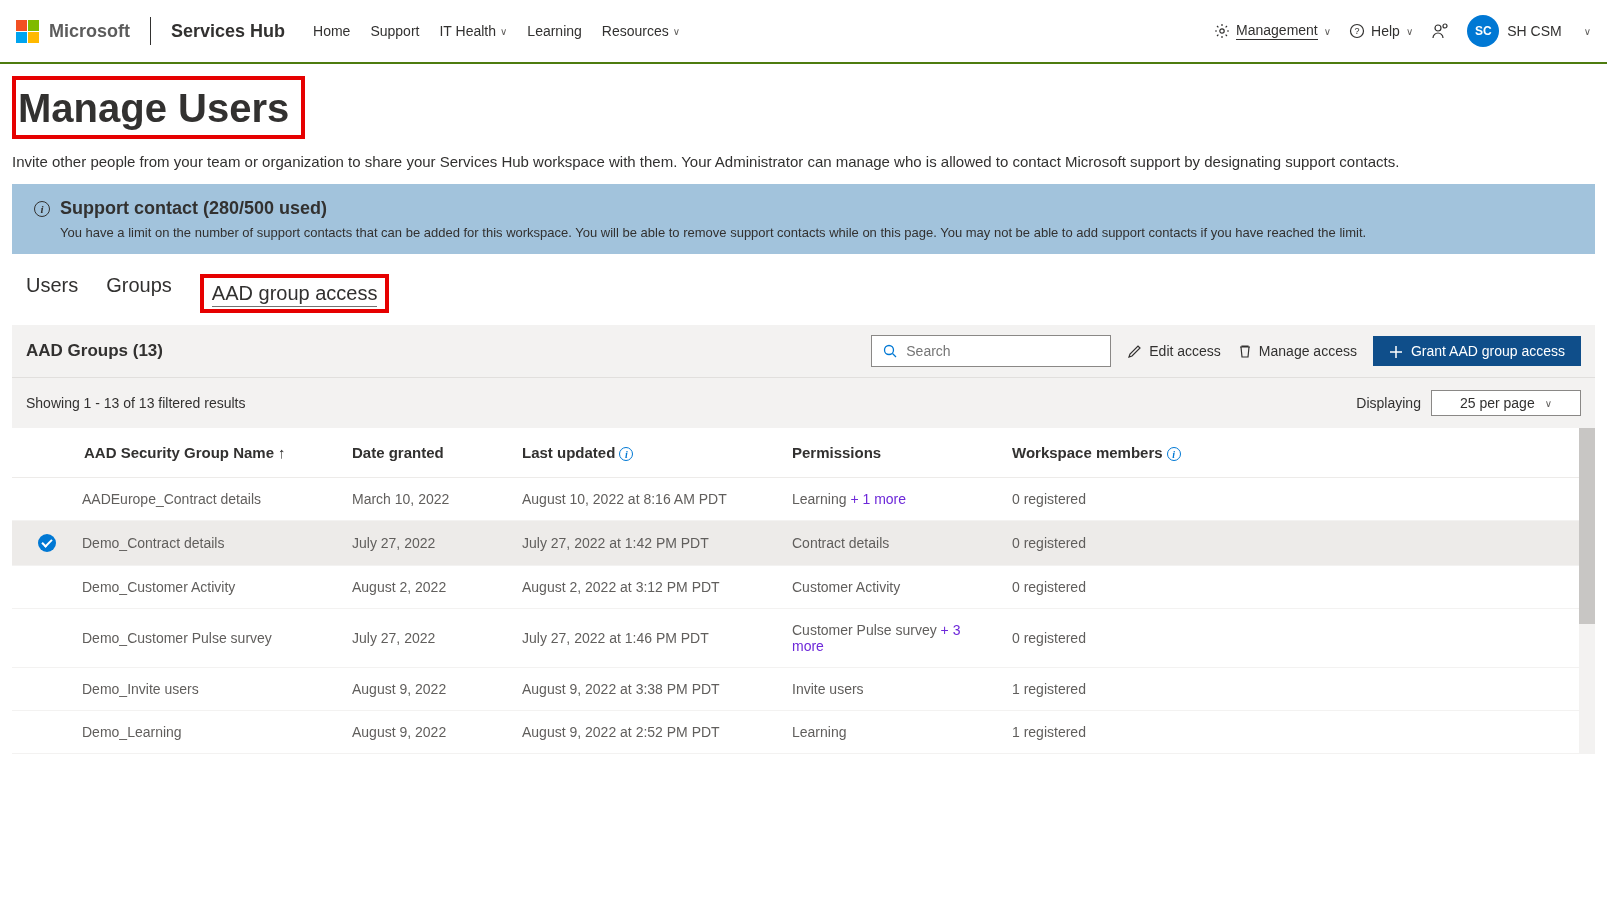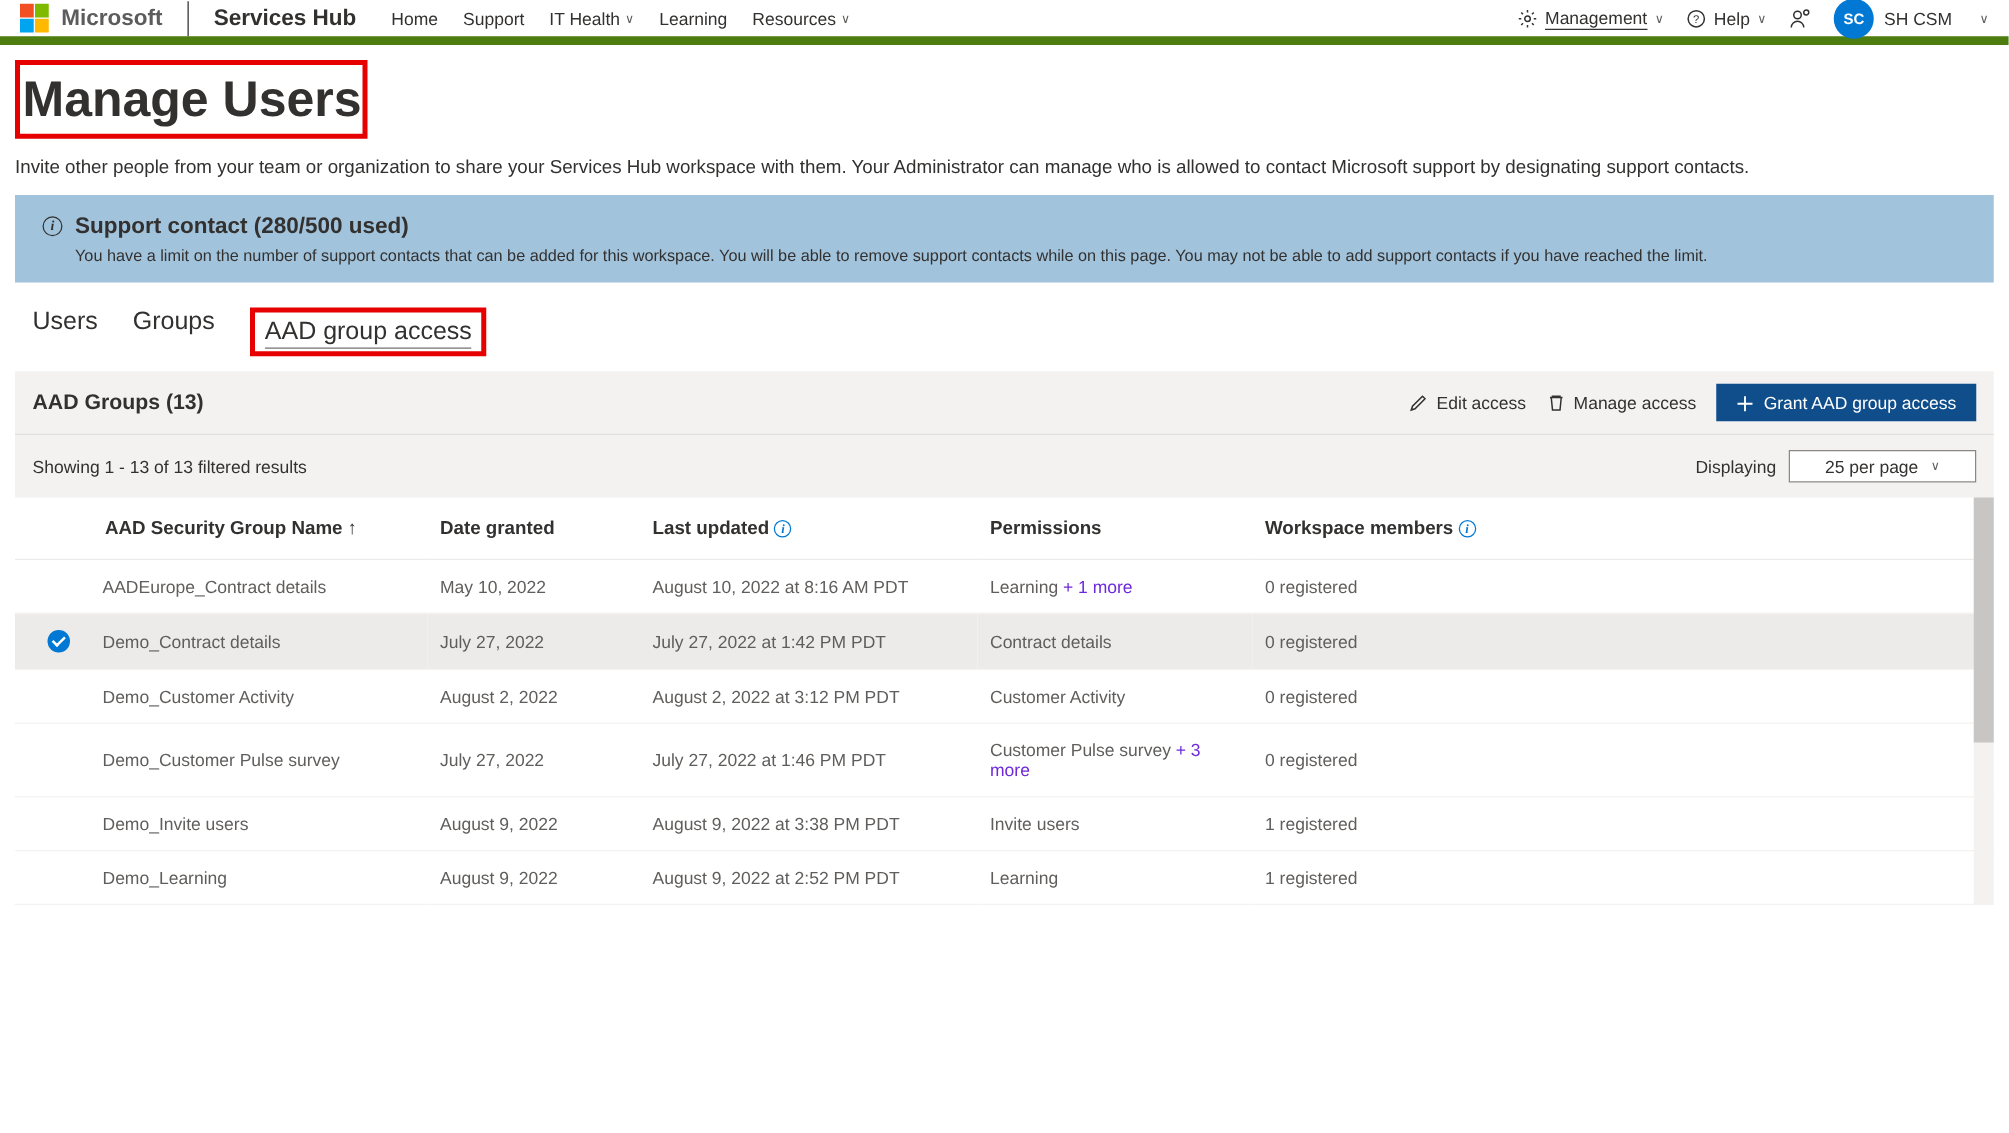--- a/index.html
+++ b/index.html
@@ -1,36 +1,36 @@
 <!DOCTYPE html>
 <html><head>
 <meta charset="utf-8">
 <style>
 * { box-sizing: border-box; margin: 0; padding: 0; }
 body { font-family: "Segoe UI", -apple-system, sans-serif; font-size: 14px; color: #323130; background: #fff; }
 
-.header { display: flex; align-items: center; height: 36px; padding: 0 16px; border-bottom: 7px solid #4d7c0f; }
+.header { display: flex; align-items: center; height: 64px; padding: 0 16px; border-bottom: 2px solid #4d7c0f; }
 .ms-logo { display: flex; margin-right: 6px; }
 .ms-logo-grid { display: grid; grid-template-columns: 11px 11px; grid-template-rows: 11px 11px; gap: 1px; }
 .ms-logo-grid span:nth-child(1){background:#f25022}.ms-logo-grid span:nth-child(2){background:#7fba00}.ms-logo-grid span:nth-child(3){background:#00a4ef}.ms-logo-grid span:nth-child(4){background:#ffb900}
 .ms-text { font-size: 18px; color: #5c5c5c; font-weight: 600; margin-left: 4px; margin-right: 20px; }
 .divider-v { width: 1px; height: 28px; background: #323130; margin-right: 20px; }
 .product { font-size: 18px; font-weight: 600; margin-right: 28px; }
 .nav { display: flex; gap: 20px; align-items: center; }
 .nav-item { color: #323130; cursor: pointer; display: flex; align-items: center; gap: 4px; }
 .spacer { flex: 1; }
 .header-right { display: flex; align-items: center; gap: 18px; }
 .hr-item { display: flex; align-items: center; gap: 6px; cursor: pointer; }
 .underline { border-bottom: 1px solid #323130; padding-bottom: 1px; }
 .avatar { width: 32px; height: 32px; border-radius: 50%; background: #0078d4; color: #fff; display: flex; align-items: center; justify-content: center; font-size: 12px; font-weight: 600; }
 .user-block { display: flex; align-items: center; gap: 8px; }
 .chev { font-size: 10px; color: #605e5c; }
 
 .page { padding: 12px 12px 0 12px; }
-.page-title { font-size: 40px; font-weight: 600; display: inline-block; padding: 6px 1px 4px 2px; border: 4px solid #e60000; margin-bottom: 14px; }
+.page-title { font-size: 40px; font-weight: 600; display: inline-block; padding: 6px 12px 4px 2px; border: 4px solid #e60000; margin-bottom: 14px; }
 .subtitle { font-size: 15px; color: #323130; margin-bottom: 14px; }
 
 .banner { background: #a2c3dc; padding: 14px 22px; }
 .banner-title { font-size: 18px; font-weight: 600; display: flex; align-items: center; gap: 10px; }
 .info-icon { width: 16px; height: 16px; border: 1.5px solid #323130; border-radius: 50%; display: inline-flex; align-items: center; justify-content: center; font-size: 11px; font-style: italic; font-family: serif; }
 .banner-body { font-size: 13px; color: #323130; margin-top: 6px; margin-left: 26px; }
 
 .tabs { display: flex; gap: 28px; padding: 20px 14px 12px 14px; }
 .tab { font-size: 20px; color: #323130; cursor: pointer; padding-bottom: 4px; }
 .tab.active { border-bottom: 1px solid #737373; }
@@ -142,20 +142,27 @@
   <div class="tabs">
     <span class="tab">Users</span>
     <span class="tab">Groups</span>
     <span class="tab-highlight">
       <span class="tab active" style="padding-bottom:2px">AAD group access</span>
     </span>
   </div>
 
   <div class="toolbar">
     <span class="toolbar-title">AAD Groups (13)</span>
+    <div class="search-box">
+      <svg width="16" height="16" viewBox="0 0 16 16">
+          <circle cx="7" cy="7" r="4.5" fill="none" stroke="#0078d4" stroke-width="1.3"></circle>
+          <line x1="10.5" y1="10.5" x2="14" y2="14" stroke="#0078d4" stroke-width="1.3"></line>
+        </svg>
+      <input type="text" placeholder="Search" style="">
+    </div>
     <div class="action-link">
       <svg width="16" height="16" viewBox="0 0 16 16">
           <path d="M2 14l1-3 8-8 2 2-8 8-3 1z" fill="none" stroke="#323130" stroke-width="1.2"></path>
         </svg>
       <span>Edit access</span>
     </div>
     <div class="action-link">
       <svg width="16" height="16" viewBox="0 0 16 16">
           <path d="M3 4h10M5 4V3h6v1M4 4l1 10h6l1-10" fill="none" stroke="#323130" stroke-width="1.2"></path>
         </svg>
@@ -187,21 +194,21 @@
           <th class="col-date">Date granted</th>
           <th class="col-updated"><span>Last updated</span><span class="info-sm">i</span></th>
           <th class="col-perm">Permissions</th>
           <th><span>Workspace members</span><span class="info-sm">i</span></th>
         </tr>
       </thead>
       <tbody id="tbody">
           <tr>
             <td class="col-check"></td>
             <td>AADEurope_Contract details</td>
-            <td>May 10, 2022</td>
+            <td>March 10, 2022</td>
             <td>August 10, 2022 at 8:16 AM PDT</td>
             <td>Learning <span class="more-link">+ 1 more</span></td>
             <td>0 registered</td>
           </tr>
           <tr class="selected">
             <td class="col-check">
               <div class="check-circle"></div>
             </td>
             <td>Demo_Contract details</td>
             <td>July 27, 2022</td>

